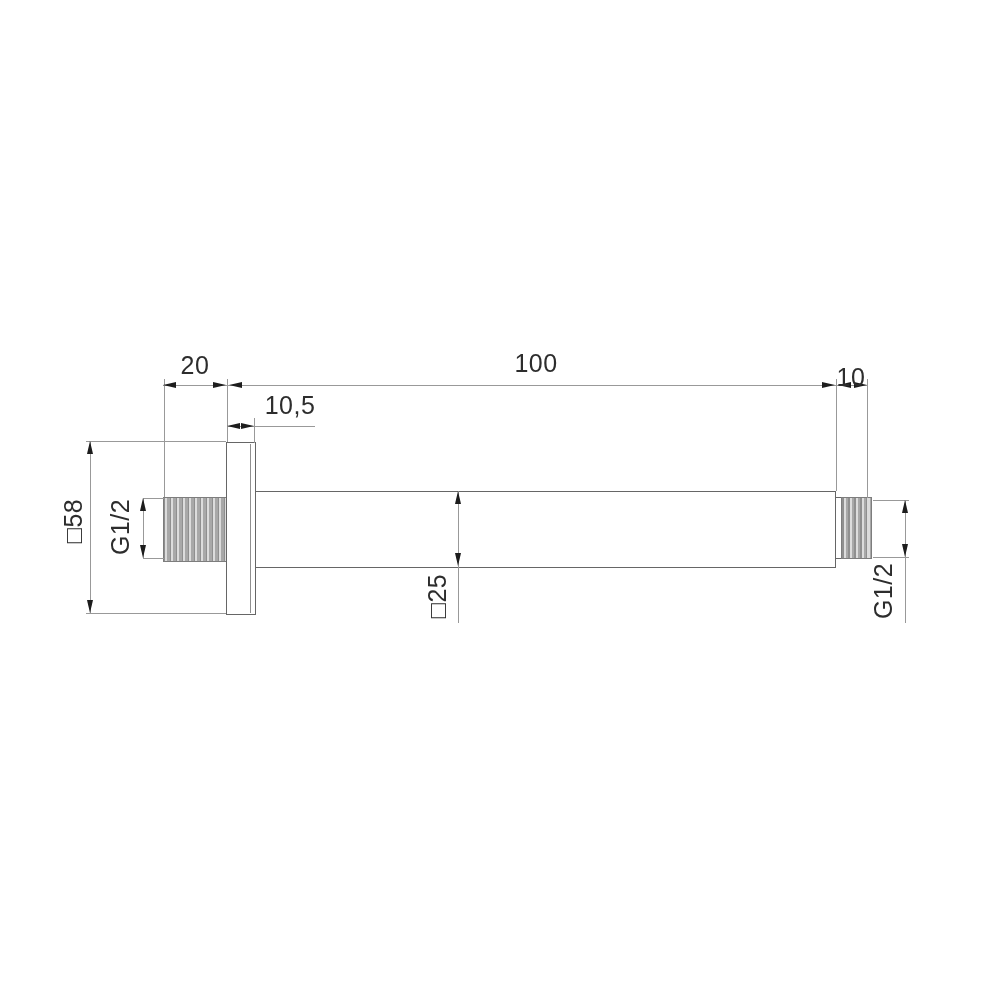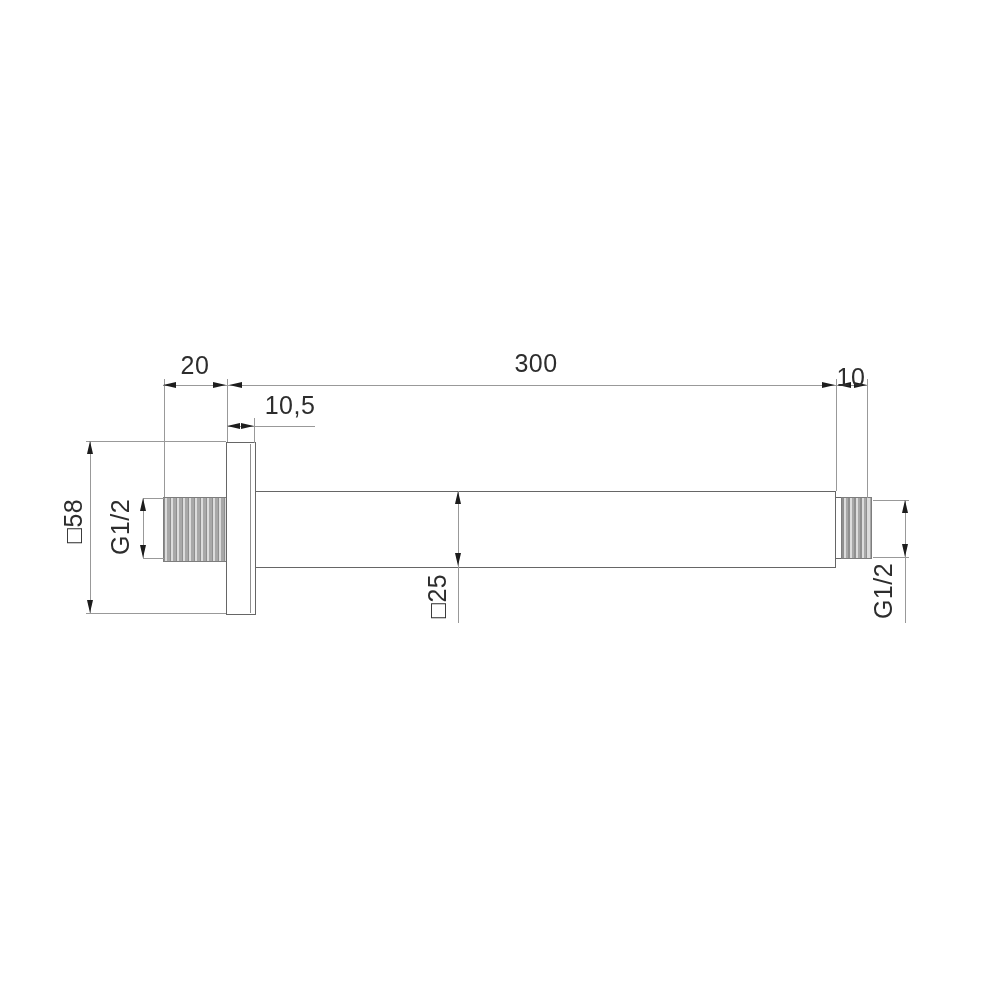--- a/index.html
+++ b/index.html
@@ -81,21 +81,21 @@
   <div class="ar ar-u" style="left:87px;top:441px;"></div>
   <div class="ar ar-d" style="left:87px;top:600px;"></div>
   <div class="ar ar-u" style="left:140px;top:498px;"></div>
   <div class="ar ar-d" style="left:140px;top:545px;"></div>
   <div class="ar ar-u" style="left:455px;top:491px;"></div>
   <div class="ar ar-d" style="left:455px;top:553px;"></div>
   <div class="ar ar-u" style="left:902px;top:500px;"></div>
   <div class="ar ar-d" style="left:902px;top:544px;"></div>
 
   <div class="dim-text center" style="left:160px;top:352px;width:70px;">20</div>
-  <div class="dim-text center" style="left:486px;top:350px;width:100px;">300</div>
+  <div class="dim-text center" style="left:486px;top:350px;width:100px;">100</div>
   <div class="dim-text center" style="left:821px;top:352px;width:60px;margin-top:12px;">10</div>
   <div class="dim-text center" style="left:252px;top:392px;width:76px;text-align:center;">10,5</div>
   <div class="dim-text rot" style="left:73px;top:521px;">□58</div>
   <div class="dim-text rot" style="left:120px;top:527px;">G1/2</div>
   <div class="dim-text rot" style="left:437px;top:596px;">□25</div>
   <div class="dim-text rot" style="left:883px;top:591px;">G1/2</div>
 
 </div>
 
 </body></html>

